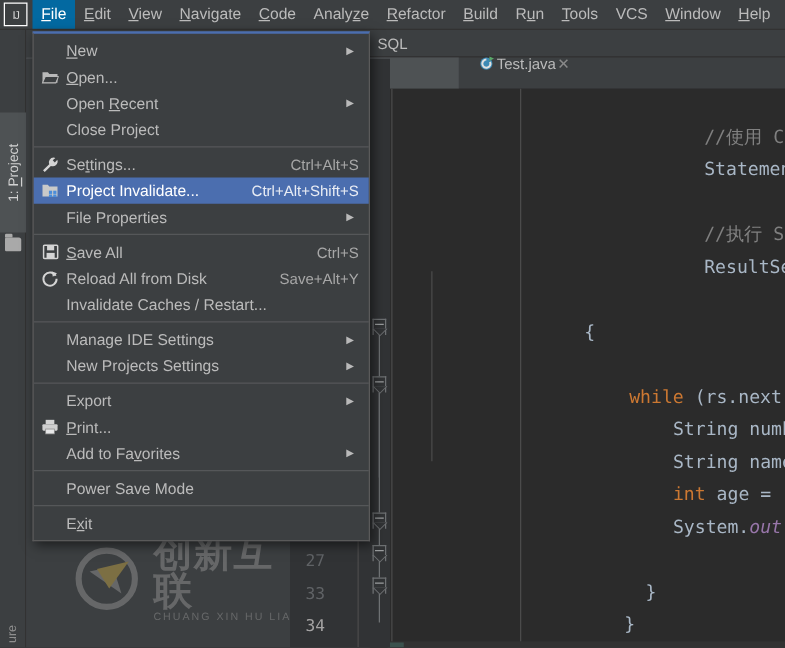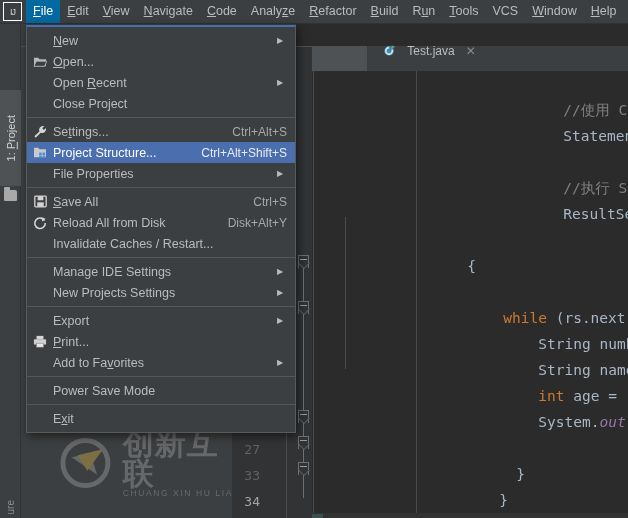--- a/index.html
+++ b/index.html
@@ -111,21 +111,21 @@
   .sqlbar{
     position:absolute; left:0; top:0; right:0; height:22px;
     background:#3c3f41; color:#bdbdbd; font-size:12px;
     padding:4px 0 0 6px; border-bottom:1px solid #2f2f2f;
   }
   .tabrow{
     position:absolute; left:0; top:22px; right:0; height:25px;
     background:#3c3f41; display:flex; align-items:stretch;
   }
   .tab{
-    display:flex; align-items:center; gap:11px;
+    display:flex; align-items:center; gap:1px;
     padding:0 6px 16px 8px; font-size:12px; color:#bbbbbb;
     border-right:0;
   }
   .tab.active{ background:#4e5254; }
   .tab .close{ color:#8a8a8a; font-size:12px; line-height:12px; }
   .tab .ficon{ width:13px; height:13px; display:block; }
 
   
   .editor-body{
     position:absolute; left:0; top:47px; right:0; bottom:0;
@@ -295,20 +295,21 @@
       <path d="M14 22 L40 40 L33 18 Z" fill="#8d8d8d"></path>
       <path d="M20 20 L46 14 L30 36 Z" fill="#b79b46"></path>
     </svg>
     <div>
       <div class="wm-cn">创新互联</div>
       <div class="wm-py">CHUANG XIN HU LIAN</div>
     </div>
   </div>
 
   <div class="editor-wrap">
+    <div class="sqlbar">SQL</div>
     <div class="tabrow">
 
       <div class="tab active" style="padding-left:0;">
         <span style="visibility:hidden">MySQL.java</span>
       </div>
       <div class="tab" style="margin-left:8px;">
         <svg class="ficon" viewBox="0 0 16 16">
           <circle cx="7.5" cy="8.5" r="6" fill="#3d8ab5"></circle>
           <path d="M7.5 4.5 a4 4 0 1 0 3.6 2.3" fill="none" stroke="#e0e0e0" stroke-width="2"></path>
           <path d="M10.5 1.5 L15 3.5 L10.5 6 Z" fill="#59a869"></path>
@@ -449,21 +450,21 @@
       <div class="mi sel">
         <span class="ico">
           <svg width="14" height="12" viewBox="0 0 16 14">
             <path d="M1 1h5l1.3 1.6H15V12H1z" fill="#c9c9c9"></path>
             <rect x="7" y="6.5" width="3" height="3" fill="#4b8ddb"></rect>
             <rect x="11" y="6.5" width="3" height="3" fill="#4b8ddb"></rect>
             <rect x="7" y="10" width="3" height="2.4" fill="#4b8ddb"></rect>
             <rect x="11" y="10" width="3" height="2.4" fill="#4b8ddb"></rect>
           </svg>
         </span>
-        <span class="lbl">Project Structure...</span>
+        <span class="lbl">Project Invalidate...</span>
         <span class="acc">Ctrl+Alt+Shift+S</span>
       </div>
       <div class="mi">
         <span class="ico"></span>
         <span class="lbl">File Properties</span>
         <span class="arrow">▶</span>
       </div>
       <div class="sep"></div>
       <div class="mi">
         <span class="ico">
@@ -477,21 +478,21 @@
         <span class="acc">Ctrl+S</span>
       </div>
       <div class="mi">
         <span class="ico">
           <svg width="14" height="14" viewBox="0 0 16 16">
             <path d="M13.2 5.3A6 6 0 1 0 14 8" fill="none" stroke="#d4d4d4" stroke-width="1.8"></path>
             <path d="M9.6 1.4 L14.4 3 L10.6 6.2 Z" fill="#d4d4d4"></path>
           </svg>
         </span>
         <span class="lbl">Reload All from Disk</span>
-        <span class="acc">Disk+Alt+Y</span>
+        <span class="acc">Save+Alt+Y</span>
       </div>
       <div class="mi">
         <span class="ico"></span>
         <span class="lbl">Invalidate Caches / Restart...</span>
       </div>
       <div class="sep"></div>
       <div class="mi">
         <span class="ico"></span>
         <span class="lbl">Manage IDE Settings</span>
         <span class="arrow">▶</span>

